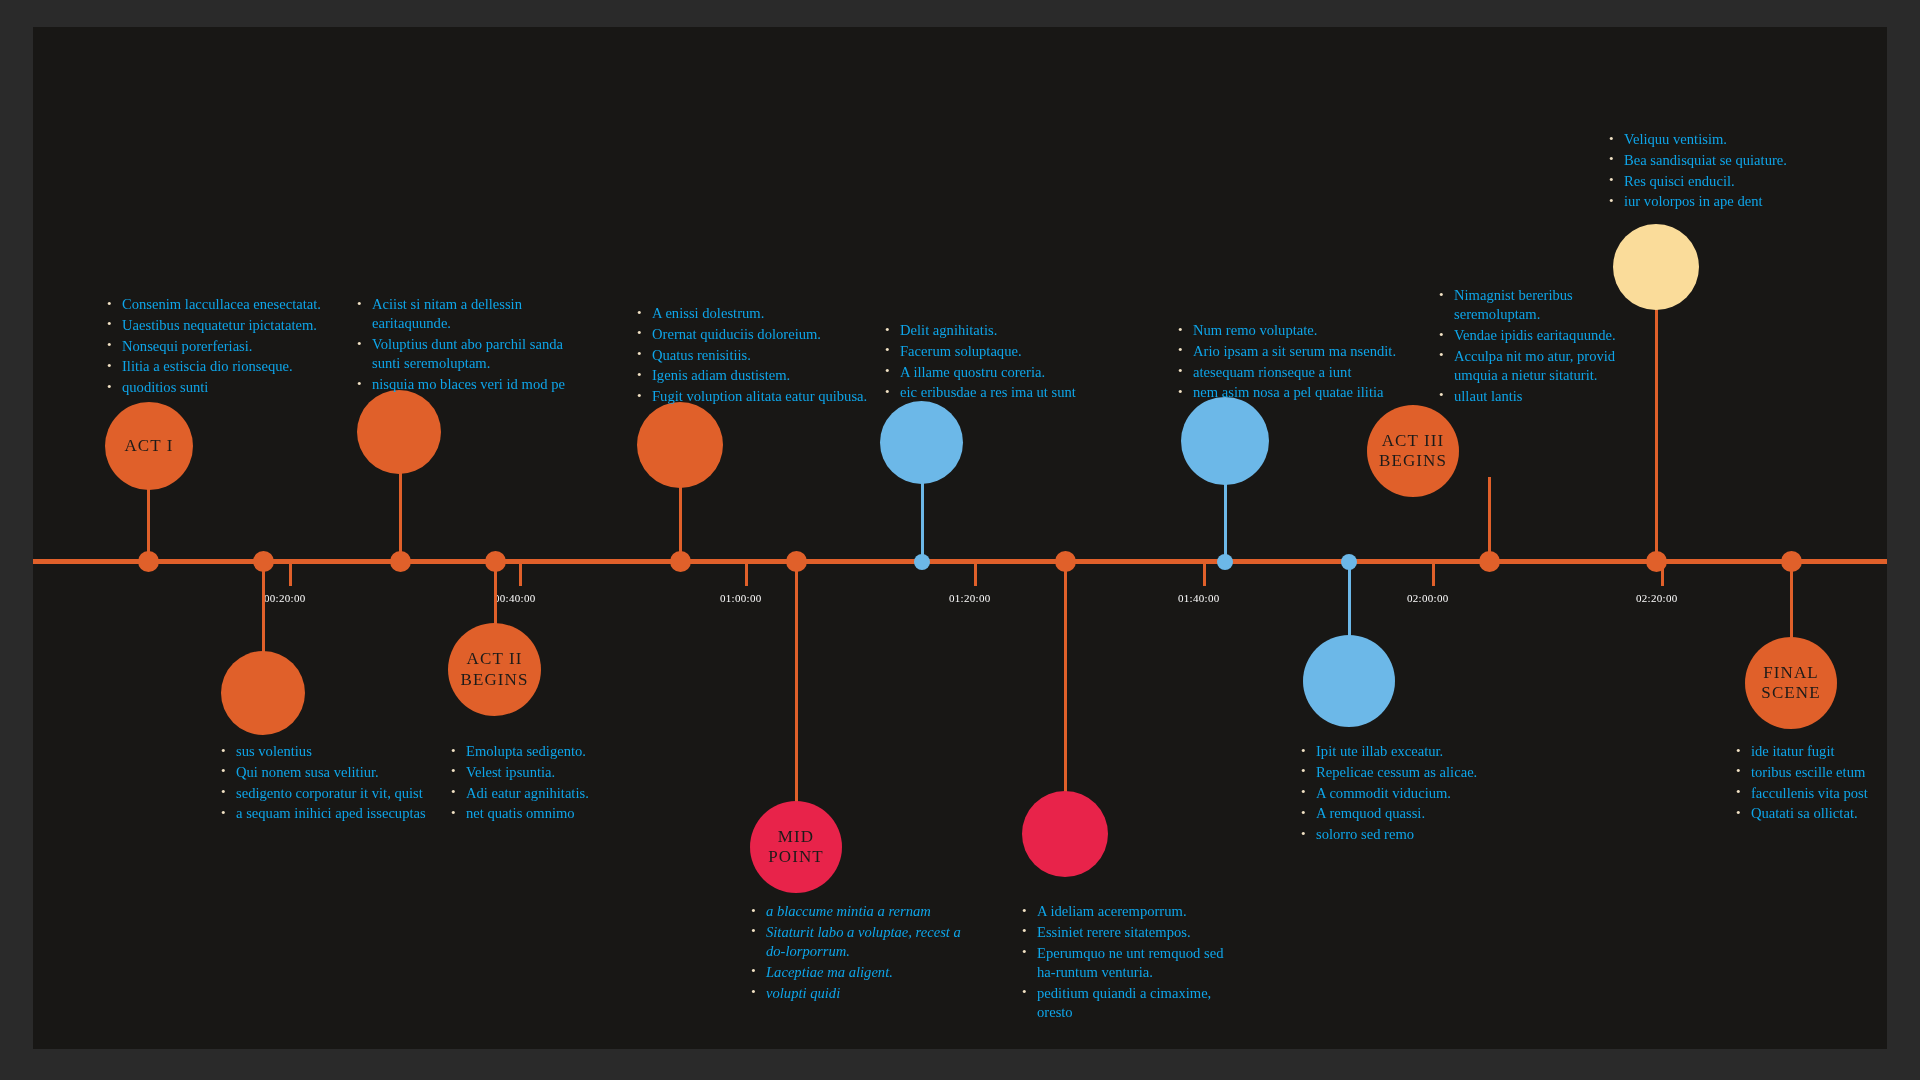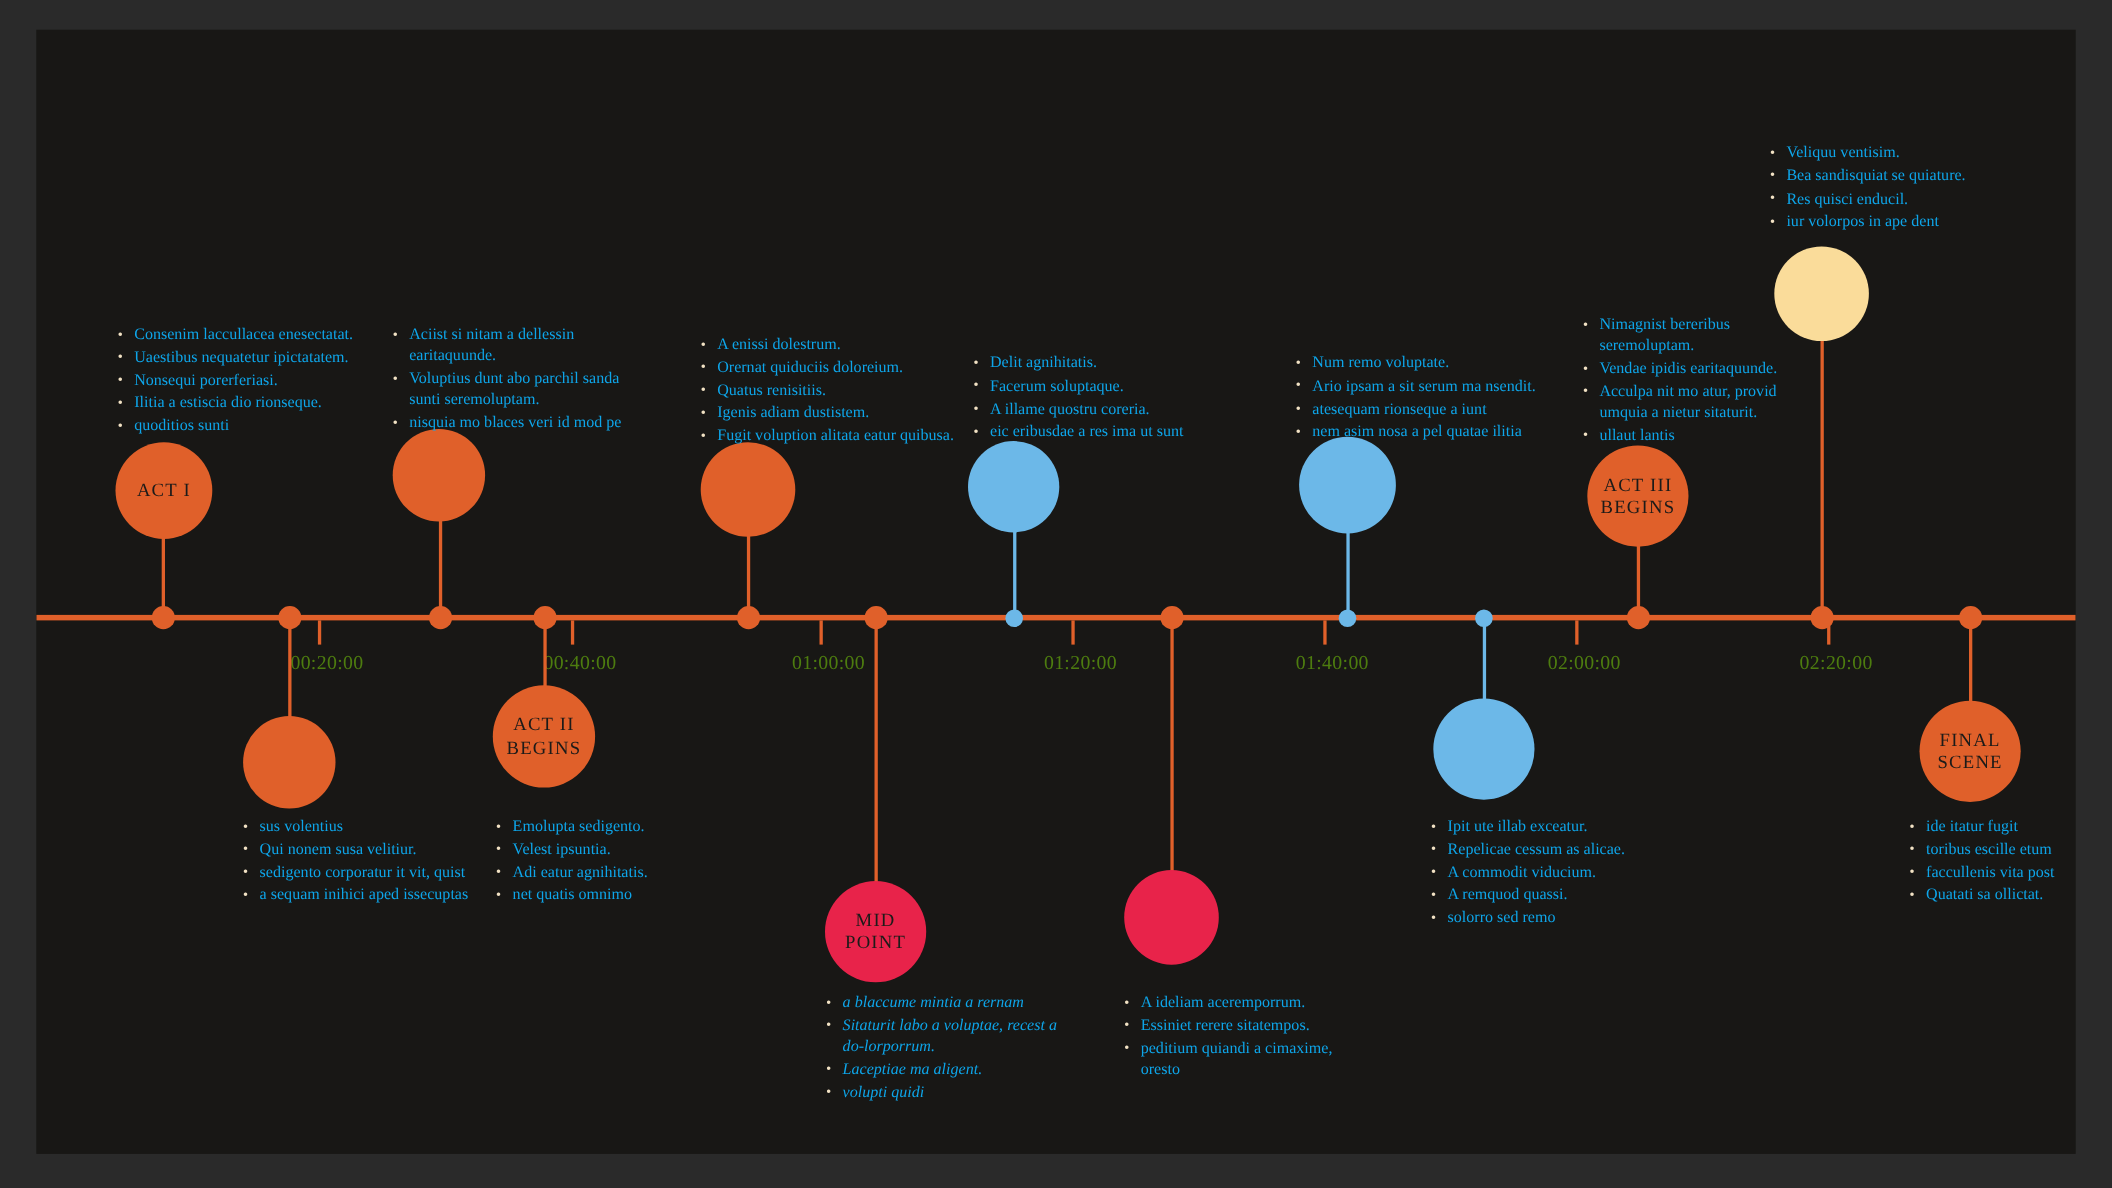--- a/index.html
+++ b/index.html
@@ -24,22 +24,22 @@
     height: 5px;
     background: #e0602a;
   }
   .tick {
     position: absolute;
     width: 3px; height: 22px;
     background: #e0602a;
   }
   .time-label {
     position: absolute;
-    color: #4d7c0f;
-    font-size: 18px;
+    color: #ffffff;
+    font-size: 11px;
     letter-spacing: 0.3px;
     white-space: nowrap;
     font-family: "Liberation Serif", "DejaVu Serif", serif;
   }
 
   
   .connector {
     position: absolute;
     width: 3px;
   }
@@ -179,21 +179,21 @@
   </div>
 
   <div class="node" style="left:847px; top:374px; width:83px; height:83px; background:#6cb8e8;"></div>
 
   <div class="node" style="left:989px; top:764px; width:86px; height:86px; background:#e8234a;"></div>
 
   <div class="node" style="left:1148px; top:370px; width:88px; height:88px; background:#6cb8e8;"></div>
 
   <div class="node" style="left:1270px; top:608px; width:92px; height:92px; background:#6cb8e8;"></div>
 
-  <div class="node" style="left:1410px; top:378px; width:92px; height:92px; background:#e0602a;">
+  <div class="node" style="left:1334px; top:378px; width:92px; height:92px; background:#e0602a;">
     <span class="node-label" style="white-space:pre-line;">ACT III
 BEGINS</span>
   </div>
 
   <div class="node" style="left:1580px; top:197px; width:86px; height:86px; background:#fadc9a;"></div>
 
   <div class="node" style="left:1712px; top:610px; width:92px; height:92px; background:#e0602a;">
     <span class="node-label" style="white-space:pre-line;">FINAL
 SCENE</span>
   </div>
@@ -286,20 +286,21 @@
       <li>Sitaturit labo a voluptae, recest a do-lorporrum.</li>
       <li>Laceptiae ma aligent.</li>
       <li>volupti quidi</li>
     </ul>
   </div>
 
   <div class="block" style="left:987px; top:875px; width:225px;">
     <ul>
       <li>A ideliam aceremporrum.</li>
       <li>Essiniet rerere sitatempos.</li>
+      <li>Eperumquo ne unt remquod sed ha-runtum venturia.</li>
       <li>peditium quiandi a cimaxime, oresto</li>
     </ul>
   </div>
 
   <div class="block" style="left:1266px; top:715px; width:225px;">
     <ul>
       <li>Ipit ute illab exceatur.</li>
       <li>Repelicae cessum as alicae.</li>
       <li>A commodit viducium.</li>
       <li>A remquod quassi.</li>

